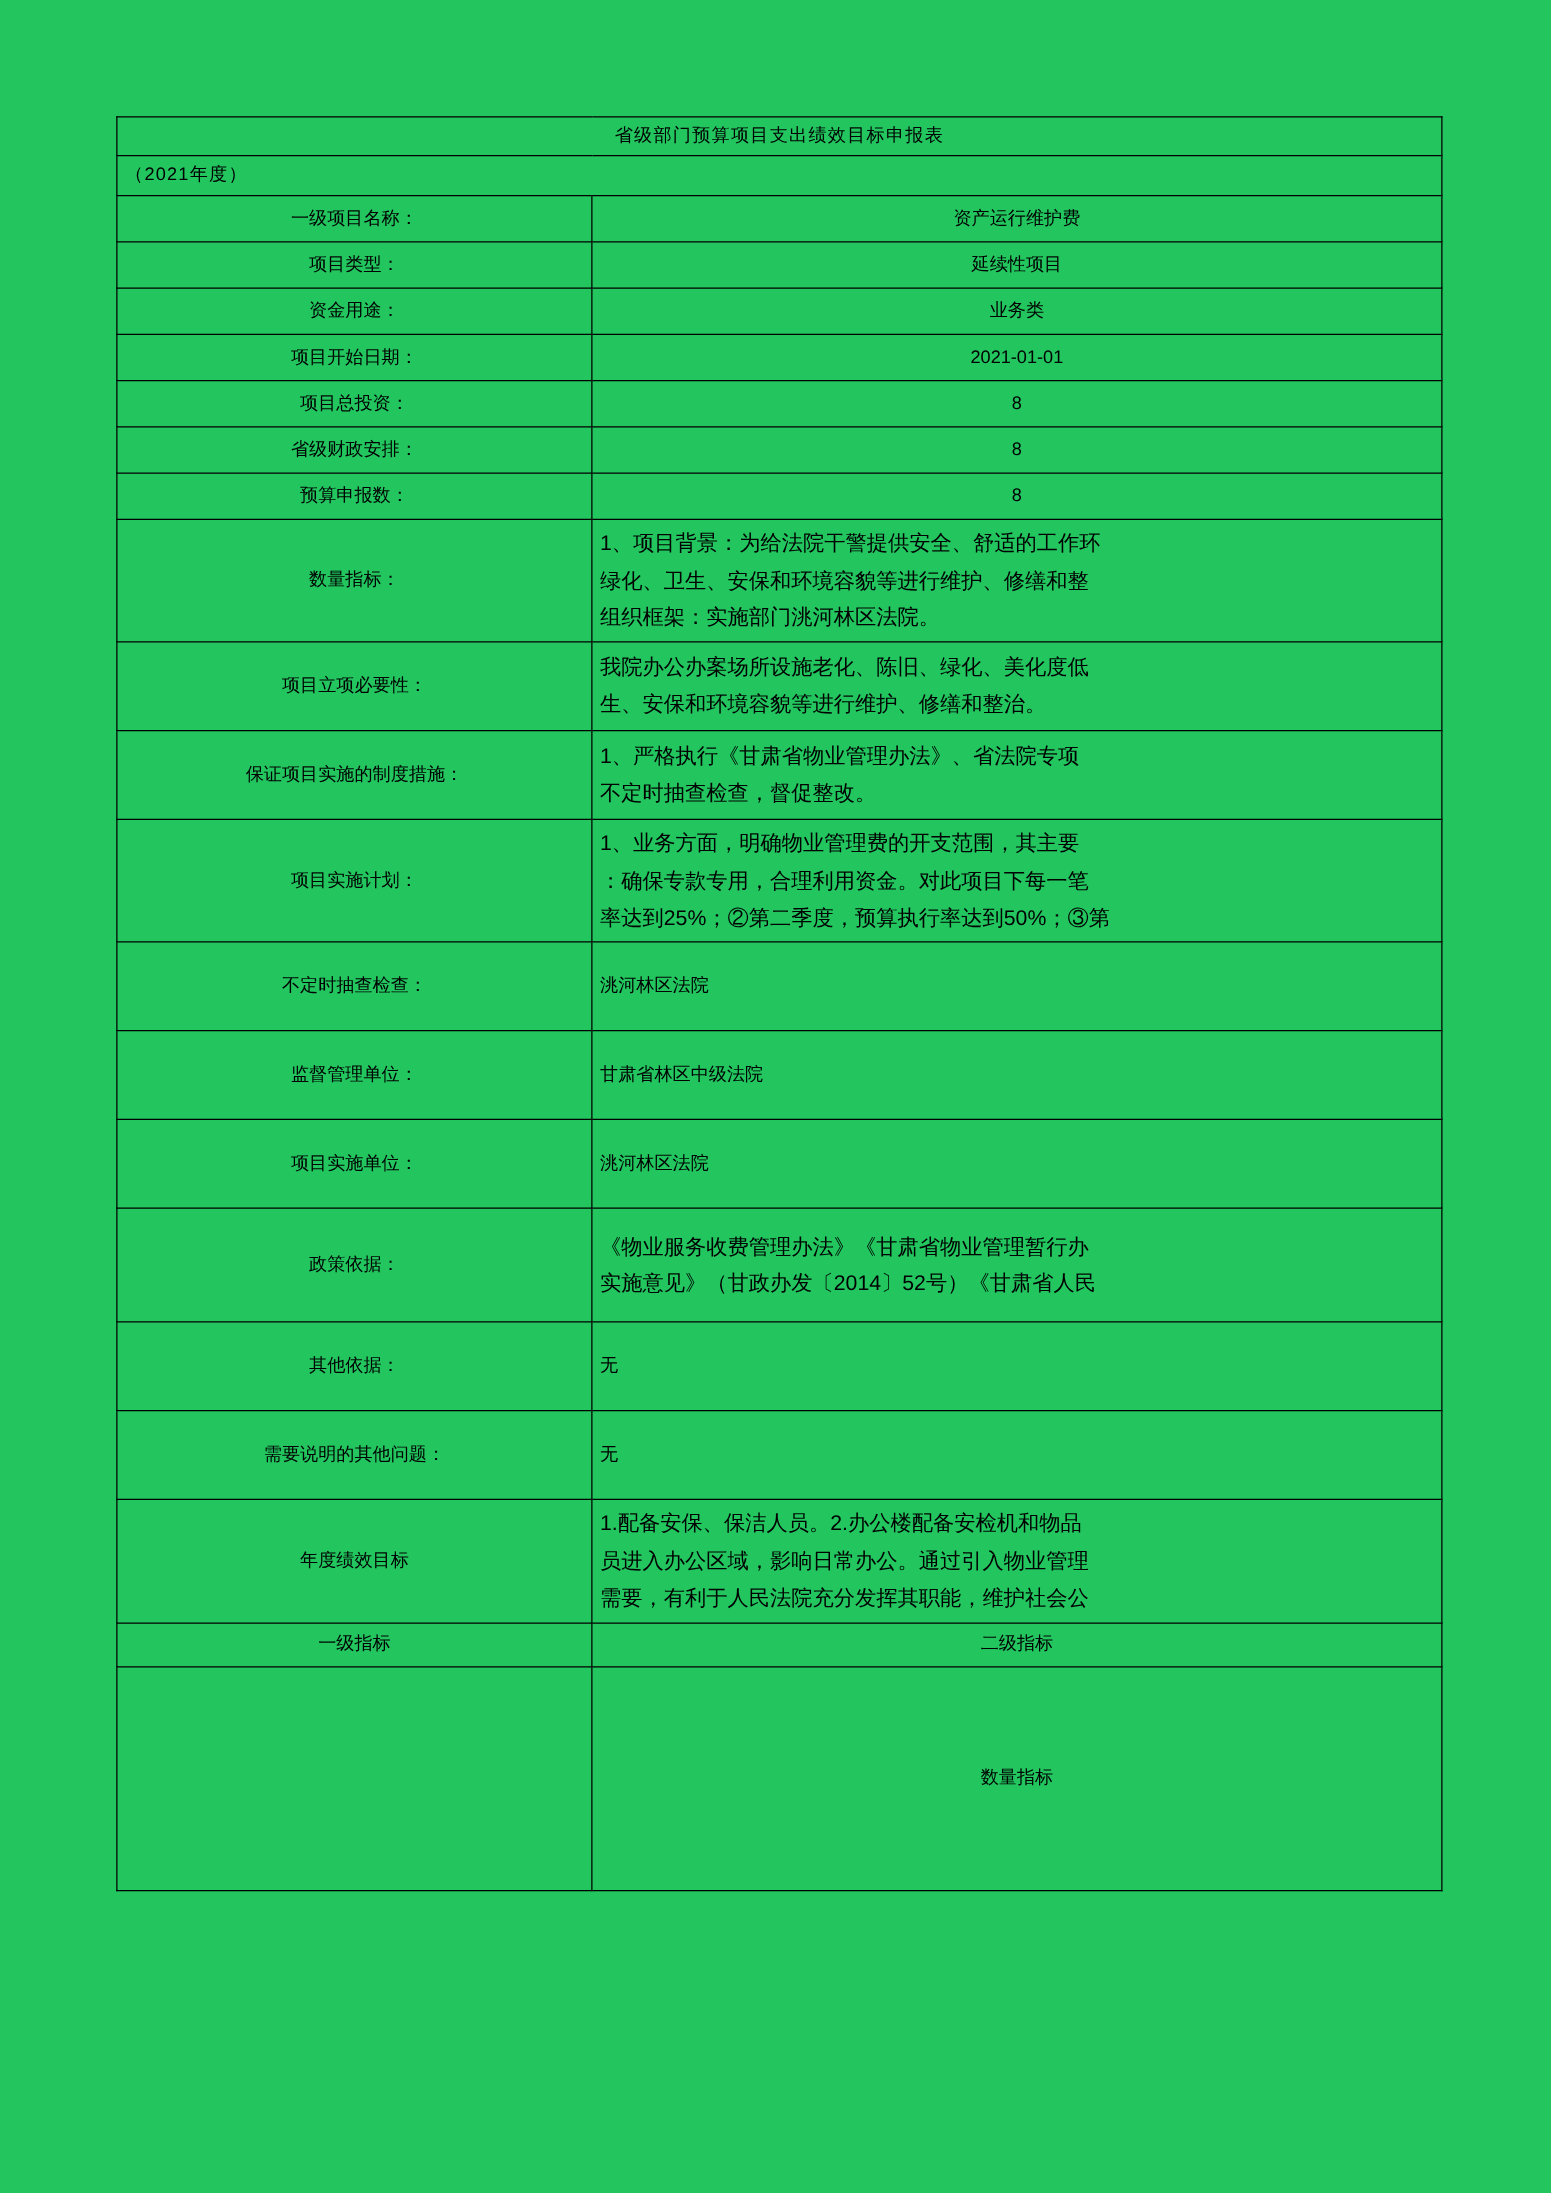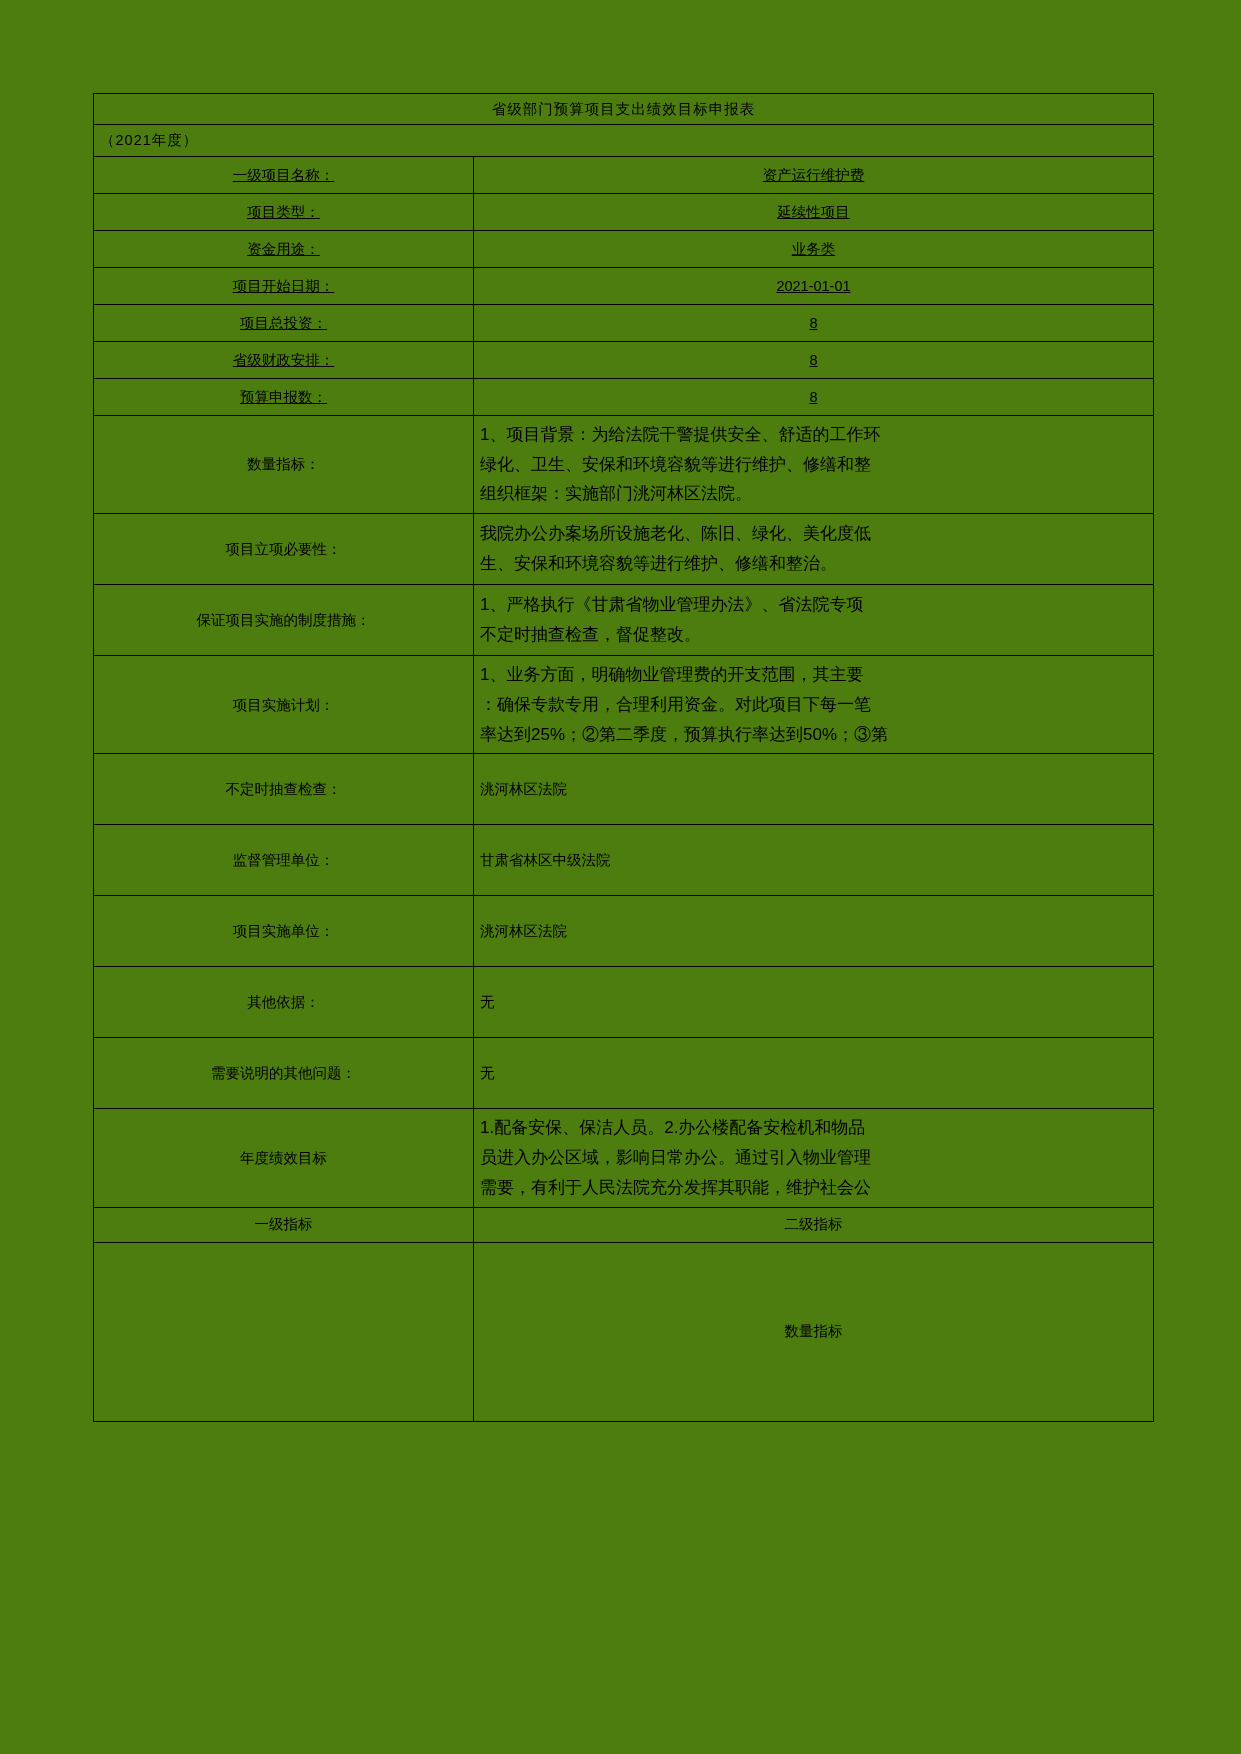--- a/index.html
+++ b/index.html
@@ -11,21 +11,21 @@
     width: 1241px;
     height: 1754px;
     font-family: "Liberation Sans", sans-serif;
     color: #000000;
     overflow: hidden;
   }
   .page {
     position: relative;
     width: 1241px;
     height: 1754px;
-    background: #4d7c0f;
+    background: #22c55e;
   }
   .sheet {
     position: absolute;
     left: 93px;
     top: 93px;
     width: 1060px;   
   }
   table.doc {
     border-collapse: collapse;
     table-layout: fixed;
@@ -72,21 +72,21 @@
     padding-left: 10px;
     white-space: nowrap;
     overflow: hidden;
   }
   .val.center { text-align: center; white-space: nowrap; }
   .val.para {
     white-space: nowrap;
     line-height: 1.75;
     font-size: 17px;
   }
-  .row-h36 td { height: 28px; text-decoration: underline; }
+  .row-h36 td { height: 28px; }
   .row-h70 td { height: 62px; }
   .row-h80 td { height: 72px; }
   .row-h90 td { height: 82px; }
 
   .hdr {
     text-align: center;
     font-weight: bold;
     font-size: 15px;
     height: 26px;
   }
@@ -171,20 +171,24 @@
         </tr>
         <tr class="row-h70">
           <td class="lbl">监督管理单位：</td>
           <td class="val">甘肃省林区中级法院</td>
         </tr>
         <tr class="row-h70">
           <td class="lbl">项目实施单位：</td>
           <td class="val">洮河林区法院</td>
         </tr>
 
+        <tr class="row-h90">
+          <td class="lbl">政策依据：</td>
+          <td class="val para">《物业服务收费管理办法》《甘肃省物业管理暂行办<br>实施意见》（甘政办发〔2014〕52号）《甘肃省人民</td>
+        </tr>
         <tr class="row-h70">
           <td class="lbl">其他依据：</td>
           <td class="val">无</td>
         </tr>
         <tr class="row-h70">
           <td class="lbl">需要说明的其他问题：</td>
           <td class="val">无</td>
         </tr>
         <tr class="row-h90">
           <td class="lbl">年度绩效目标</td>

